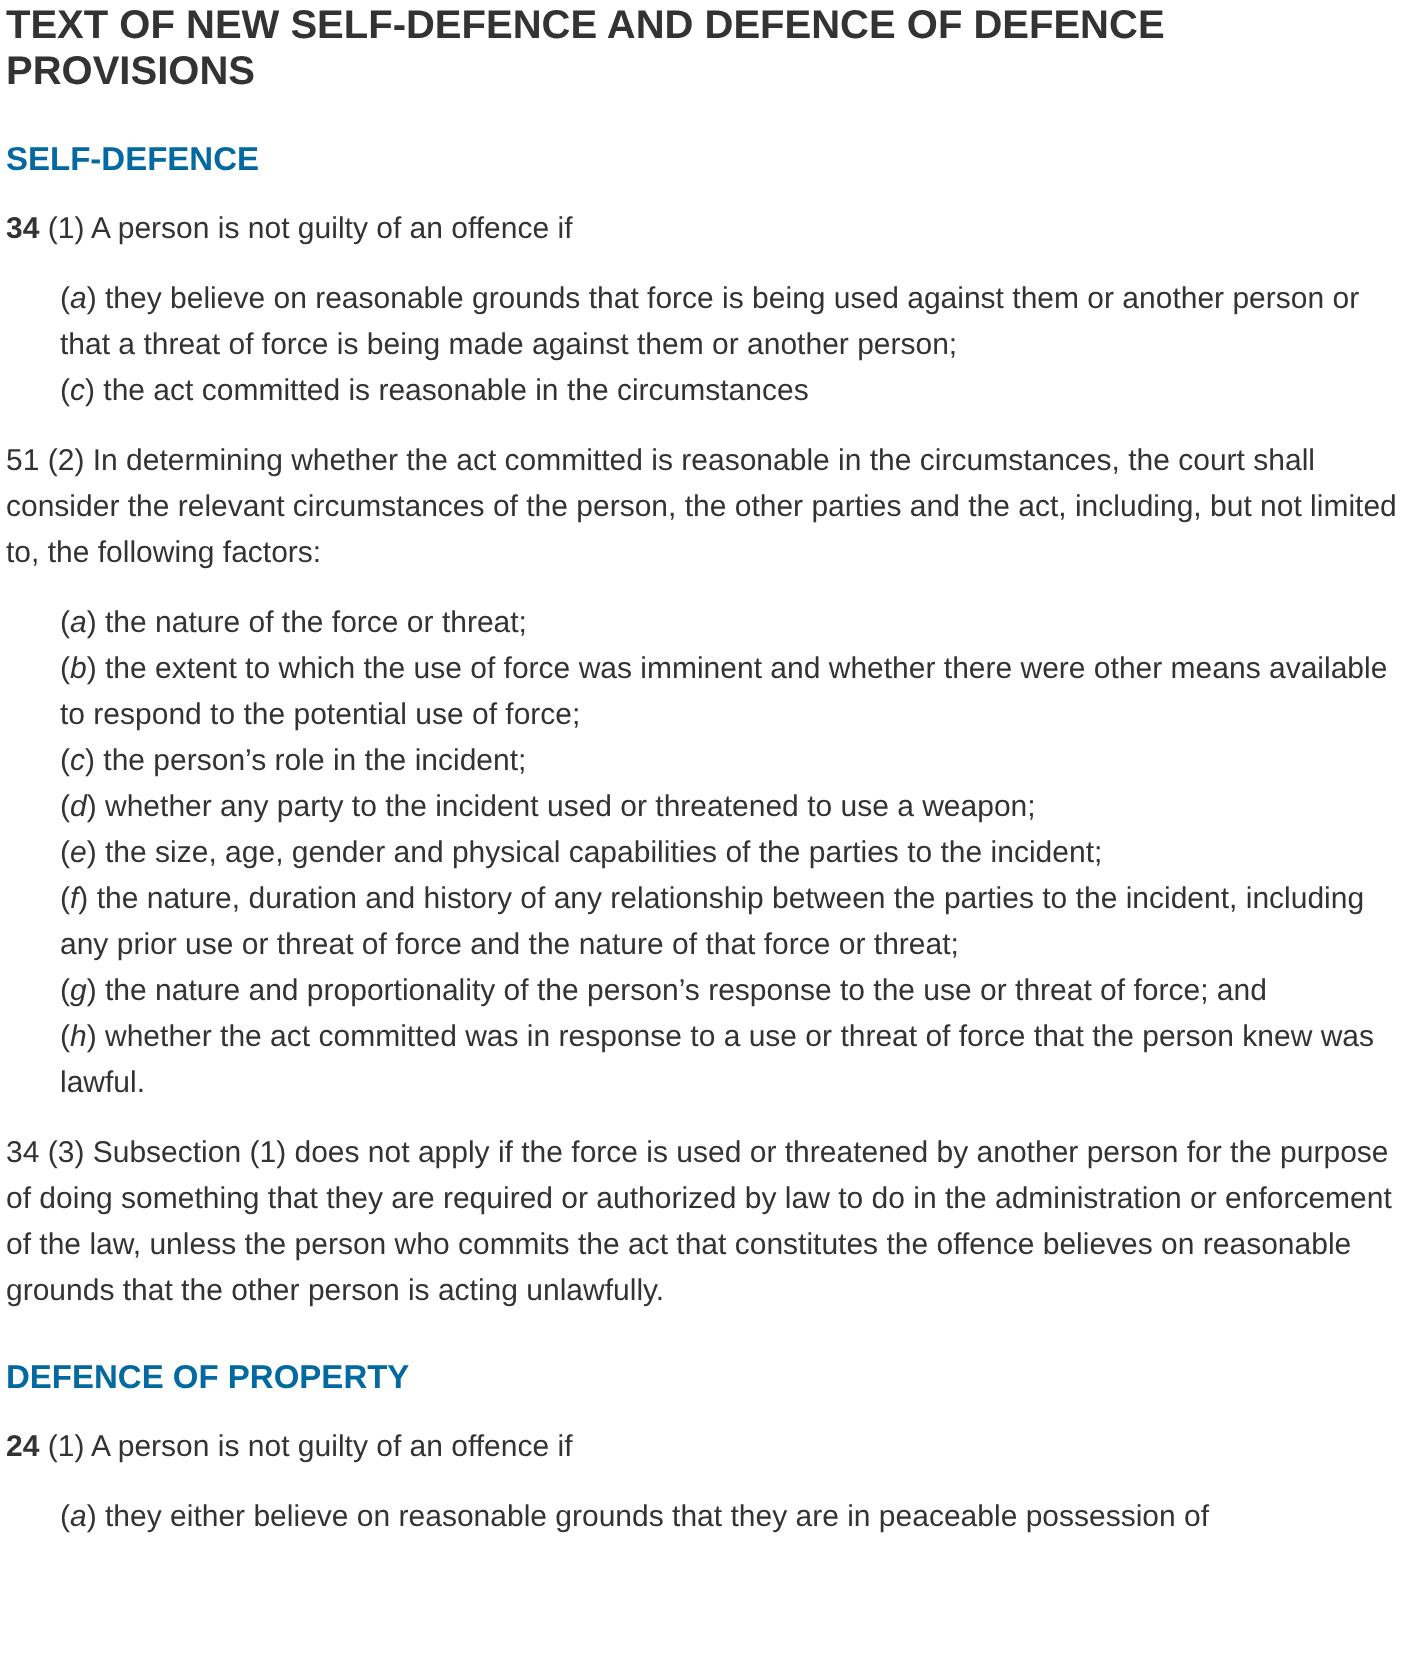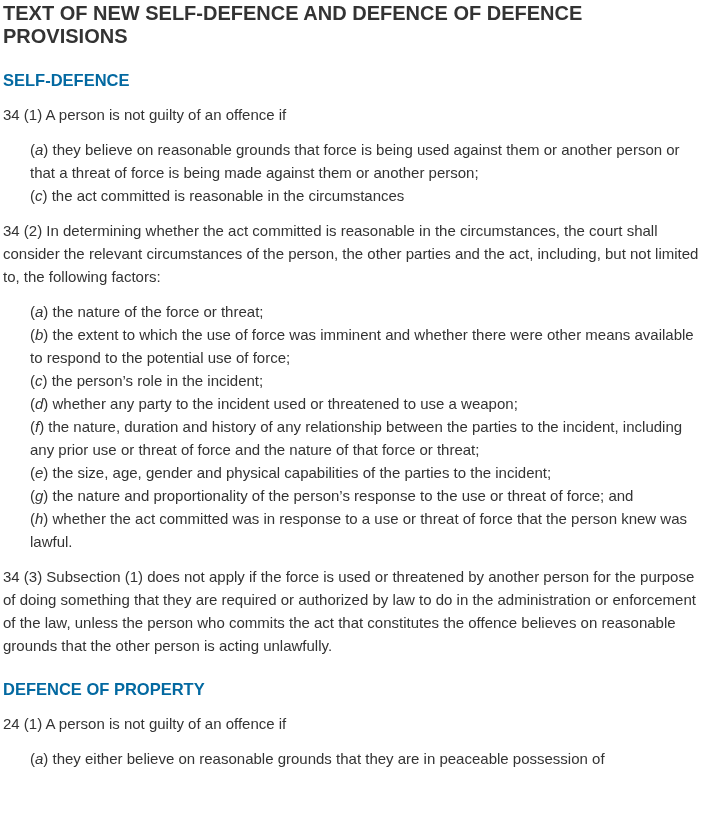--- a/index.html
+++ b/index.html
@@ -23,48 +23,48 @@
     color: #333333;
   }
   h2.section-heading {
     font-size: 16.5px;
     line-height: 21px;
     font-weight: 700;
     margin: 22px 0 0 0;
     color: #0369a1;
   }
   p.paragraph { margin: 12px 0 0 0; }
-  p.paragraph b { font-weight: 400; }
+  p.paragraph b { font-weight: 700; }
   .list {
     margin: 12px 0 0 0;
     padding-left: 27px;
   }
   .list-item { margin: 0; }
   .list-item i { font-style: italic; }
 </style>
 </head>
 <body>
 
 <main class="doc">
   <h1 class="page-title">TEXT OF NEW SELF-DEFENCE AND DEFENCE OF DEFENCE PROVISIONS</h1>
   <div id="doc-body">
       <h2 class="section-heading">SELF-DEFENCE</h2>
       <p class="paragraph"><b>34</b> (1) A person is not guilty of an offence if</p>
       <div class="list">
         <div class="list-item">(<i>a</i>) they believe on reasonable grounds that force is being used against them or another person or that a threat of force is being made against them or another person;</div>
         <div class="list-item">(<i>c</i>) the act committed is reasonable in the circumstances</div>
       </div>
-      <p class="paragraph">34 (2) In determining whether the act committed is reasonable in the circumstances, the court shall consider the relevant circumstances of the person, the other parties and the act, including, but not limited to, the following factors:</p>
+      <p class="paragraph">51 (2) In determining whether the act committed is reasonable in the circumstances, the court shall consider the relevant circumstances of the person, the other parties and the act, including, but not limited to, the following factors:</p>
       <div class="list">
         <div class="list-item">(<i>a</i>) the nature of the force or threat;</div>
         <div class="list-item">(<i>b</i>) the extent to which the use of force was imminent and whether there were other means available to respond to the potential use of force;</div>
         <div class="list-item">(<i>c</i>) the person’s role in the incident;</div>
         <div class="list-item">(<i>d</i>) whether any party to the incident used or threatened to use a weapon;</div>
+        <div class="list-item">(<i>e</i>) the size, age, gender and physical capabilities of the parties to the incident;</div>
         <div class="list-item">(<i>f</i>) the nature, duration and history of any relationship between the parties to the incident, including any prior use or threat of force and the nature of that force or threat;</div>
-        <div class="list-item">(<i>e</i>) the size, age, gender and physical capabilities of the parties to the incident;</div>
         <div class="list-item">(<i>g</i>) the nature and proportionality of the person’s response to the use or threat of force; and</div>
         <div class="list-item">(<i>h</i>) whether the act committed was in response to a use or threat of force that the person knew was lawful.</div>
       </div>
       <p class="paragraph">34 (3) Subsection (1) does not apply if the force is used or threatened by another person for the purpose of doing something that they are required or authorized by law to do in the administration or enforcement of the law, unless the person who commits the act that constitutes the offence believes on reasonable grounds that the other person is acting unlawfully.</p>
       <h2 class="section-heading">DEFENCE OF PROPERTY</h2>
       <p class="paragraph"><b>24</b> (1) A person is not guilty of an offence if</p>
       <div class="list">
         <div class="list-item">(<i>a</i>) they either believe on reasonable grounds that they are in peaceable possession of</div>
       </div>
     </div>

